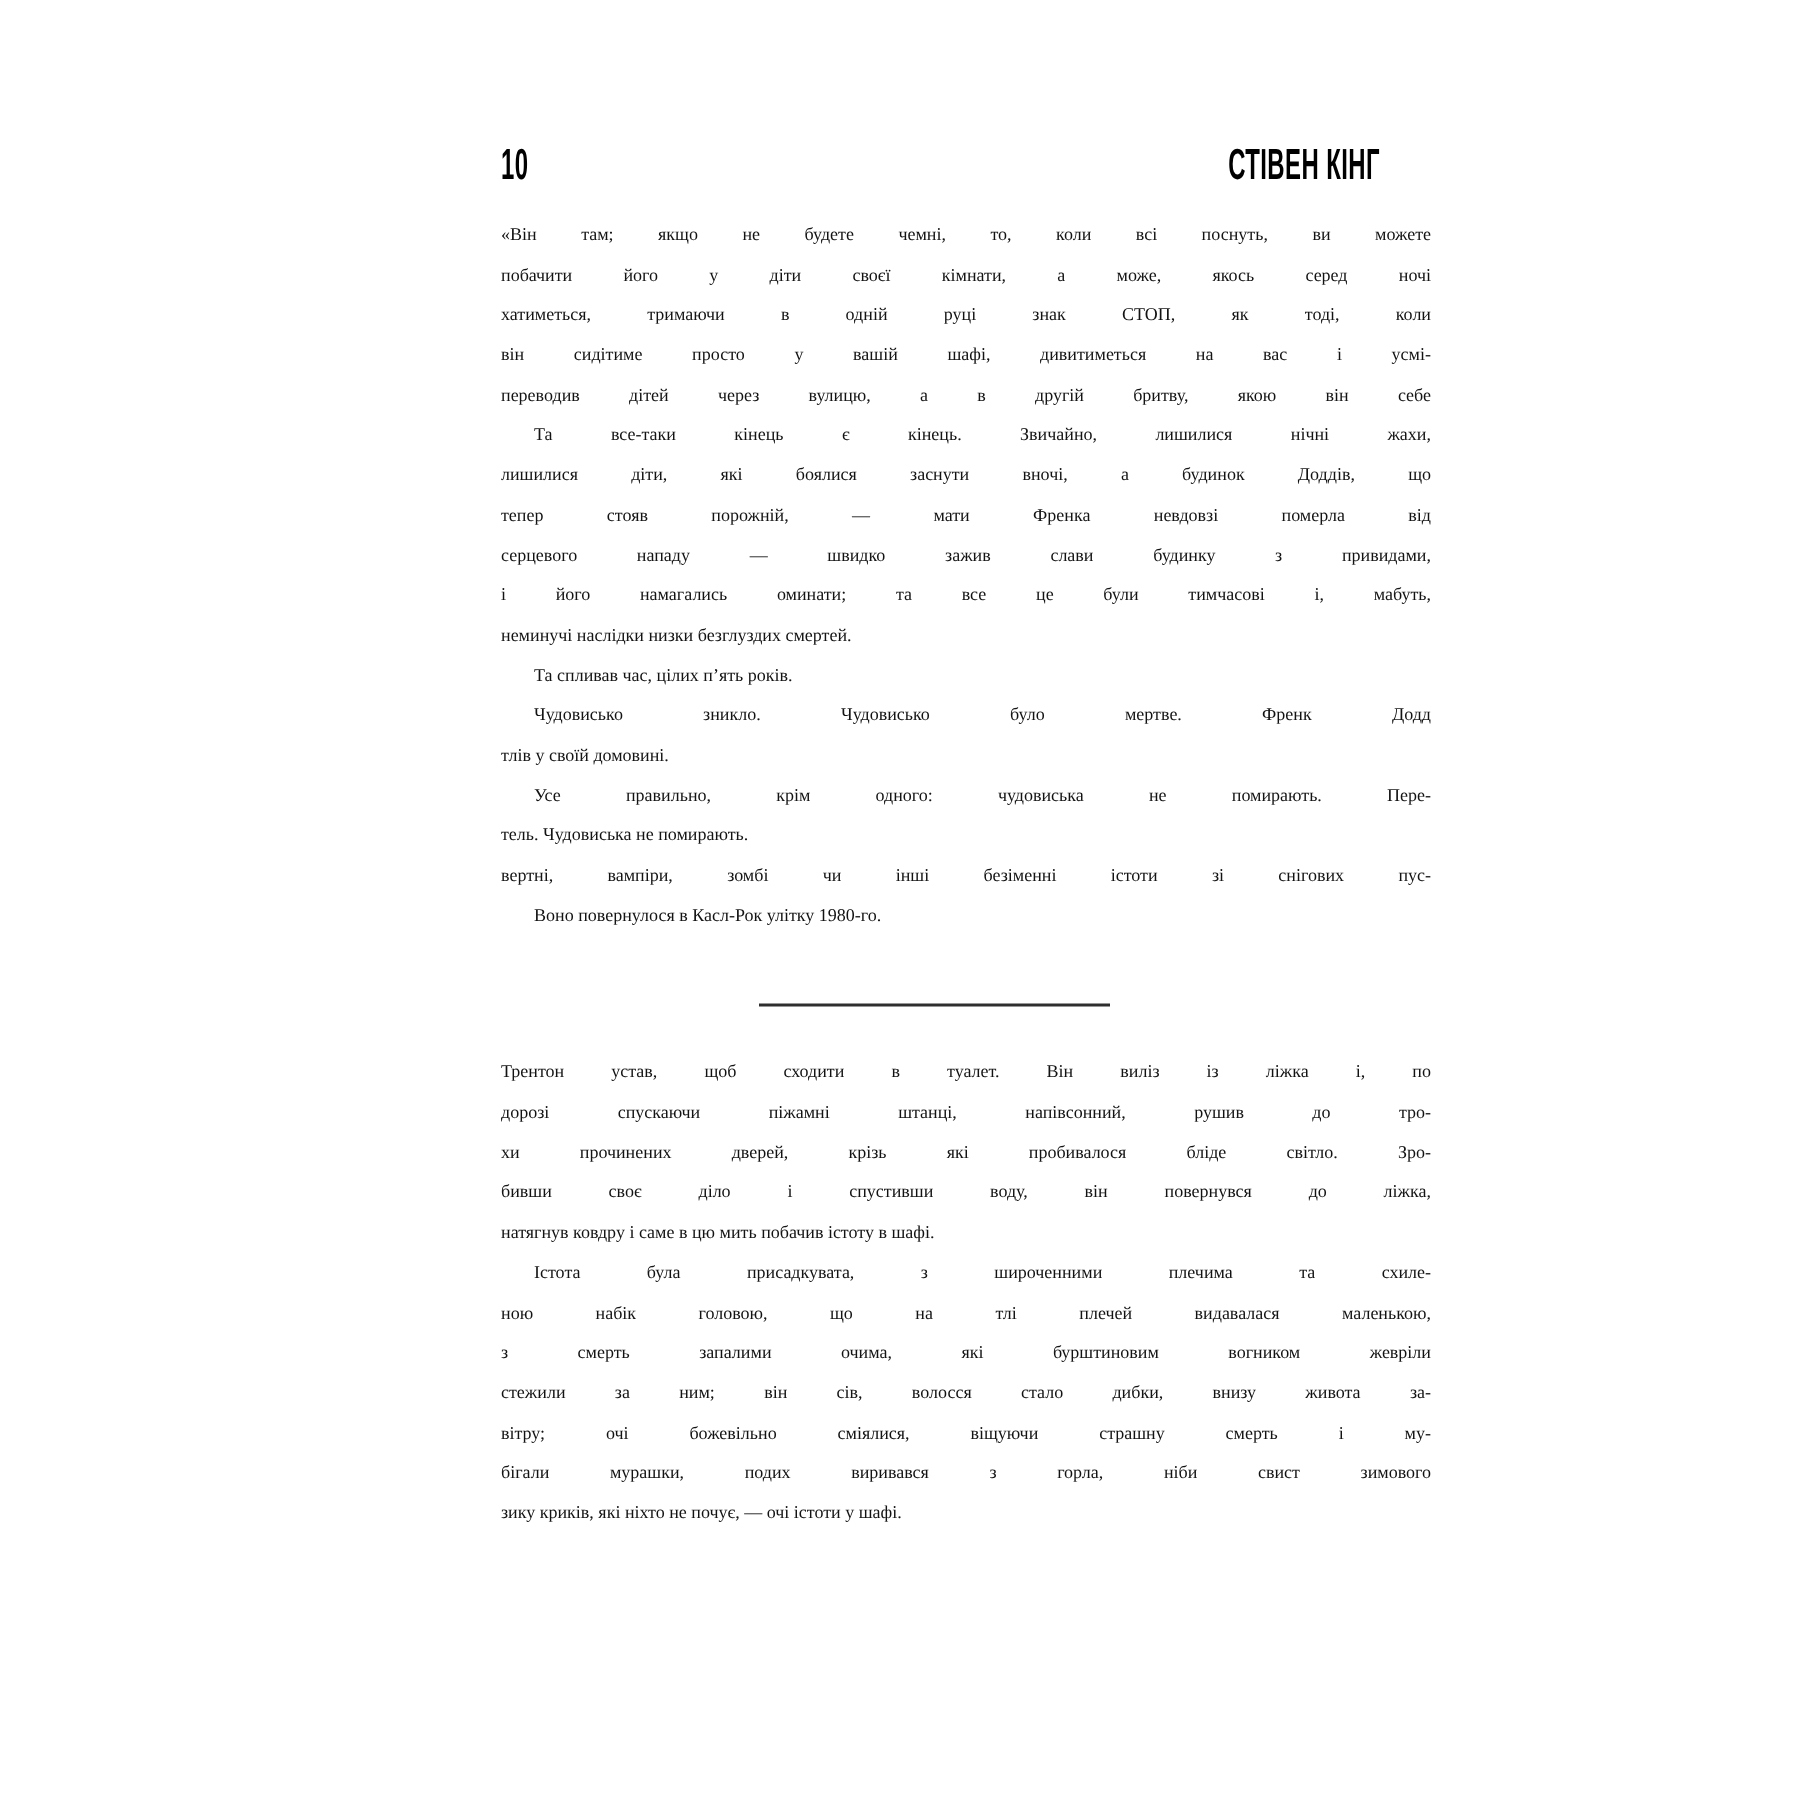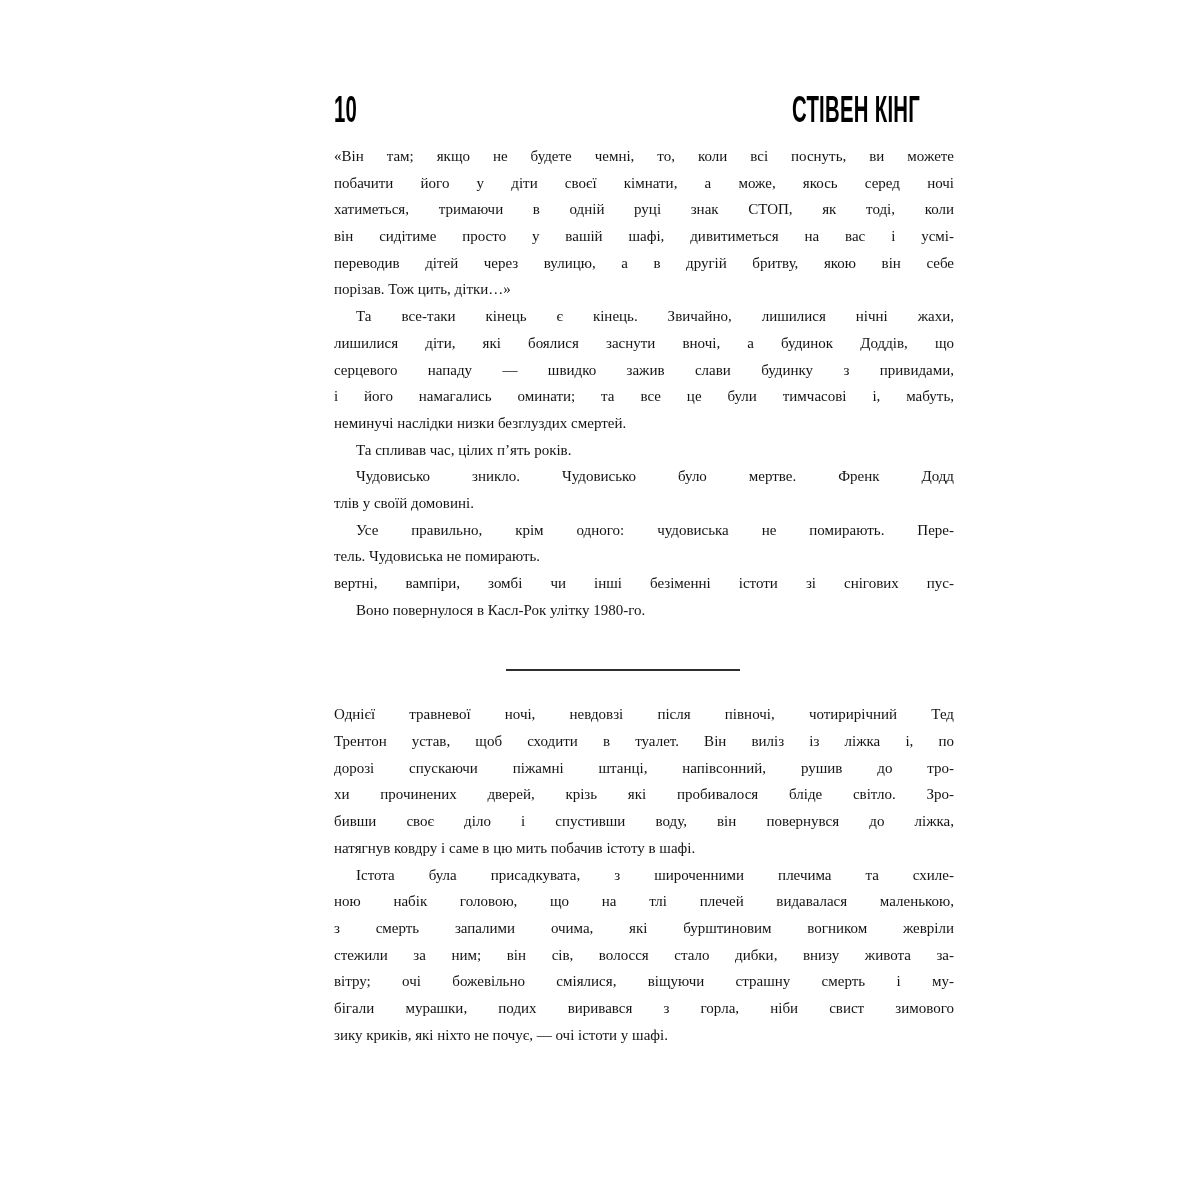--- a/index.html
+++ b/index.html
@@ -20,21 +20,21 @@
     position: absolute;
     left: 334px;
     top: 95px;
     width: 620px;
     height: 30px;
     display: flex;
     justify-content: space-between;
     align-items: flex-start;
     font-family: "Liberation Sans", sans-serif;
     font-weight: bold;
-    font-size: 37px;
+    font-size: 29px;
     line-height: 30px;
     color: #000000;
     white-space: nowrap;
   }
   .page-num {
     display: inline-block;
     transform: scaleX(0.55);
     transform-origin: 0 50%;
     letter-spacing: 0.5px;
   }
@@ -48,21 +48,21 @@
   .text-col {
     position: absolute;
     left: 334px;
     top: 143px;
     width: 620px;
   }
   .section {
     width: 620px;
   }
   .line {
-    font-size: 15px;
+    font-size: 12px;
     line-height: 26.7px;
     height: 26.7px;
     text-align: justify;
     text-align-last: justify;
     white-space: normal;
     color: #131313;
   }
   .line.pl {
     text-align-last: left;
   }
@@ -84,37 +84,36 @@
     <span class="page-num">10</span>
     <span class="running-head">СТІВЕН КІНГ</span>
   </div>
   <div class="text-col">
       <div class="section">
         <div class="line">«Він там; якщо не будете чемні, то, коли всі поснуть, ви можете</div>
         <div class="line">побачити його у діти своєї кімнати, а може, якось серед ночі</div>
         <div class="line">хатиметься, тримаючи в одній руці знак СТОП, як тоді, коли</div>
         <div class="line">він сидітиме просто у вашій шафі, дивитиметься на вас і усмі-</div>
         <div class="line">переводив дітей через вулицю, а в другій бритву, якою він себе</div>
-        <div class="line pl">порізав. Тож цить, дітки…»</div>
         <div class="line ind">Та все-таки кінець є кінець. Звичайно, лишилися нічні жахи,</div>
         <div class="line">лишилися діти, які боялися заснути вночі, а будинок Доддів, що</div>
+        <div class="line">тепер стояв порожній, — мати Френка невдовзі померла від</div>
         <div class="line">серцевого нападу — швидко зажив слави будинку з привидами,</div>
         <div class="line">і його намагались оминати; та все це були тимчасові і, мабуть,</div>
         <div class="line pl">неминучі наслідки низки безглуздих смертей.</div>
         <div class="line pl ind">Та спливав час, цілих п’ять років.</div>
         <div class="line ind">Чудовисько зникло. Чудовисько було мертве. Френк Додд</div>
         <div class="line pl">тлів у своїй домовині.</div>
         <div class="line ind">Усе правильно, крім одного: чудовиська не помирають. Пере-</div>
         <div class="line pl">тель. Чудовиська не помирають.</div>
         <div class="line">вертні, вампіри, зомбі чи інші безіменні істоти зі снігових пус-</div>
         <div class="line pl ind">Воно повернулося в Касл-Рок улітку 1980-го.</div>
       </div>
       <div class="divider"></div>
       <div class="section">
-        <div class="line">Однієї травневої ночі, невдовзі після півночі, чотирирічний Тед</div>
         <div class="line">Трентон устав, щоб сходити в туалет. Він виліз із ліжка і, по</div>
         <div class="line">дорозі спускаючи піжамні штанці, напівсонний, рушив до тро-</div>
         <div class="line">хи прочинених дверей, крізь які пробивалося бліде світло. Зро-</div>
         <div class="line">бивши своє діло і спустивши воду, він повернувся до ліжка,</div>
         <div class="line pl">натягнув ковдру і саме в цю мить побачив істоту в шафі.</div>
         <div class="line ind">Істота була присадкувата, з широченними плечима та схиле-</div>
         <div class="line">ною набік головою, що на тлі плечей видавалася маленькою,</div>
         <div class="line">з смерть запалими очима, які бурштиновим вогником жевріли</div>
         <div class="line">стежили за ним; він сів, волосся стало дибки, внизу живота за-</div>
         <div class="line">вітру; очі божевільно сміялися, віщуючи страшну смерть і му-</div>

